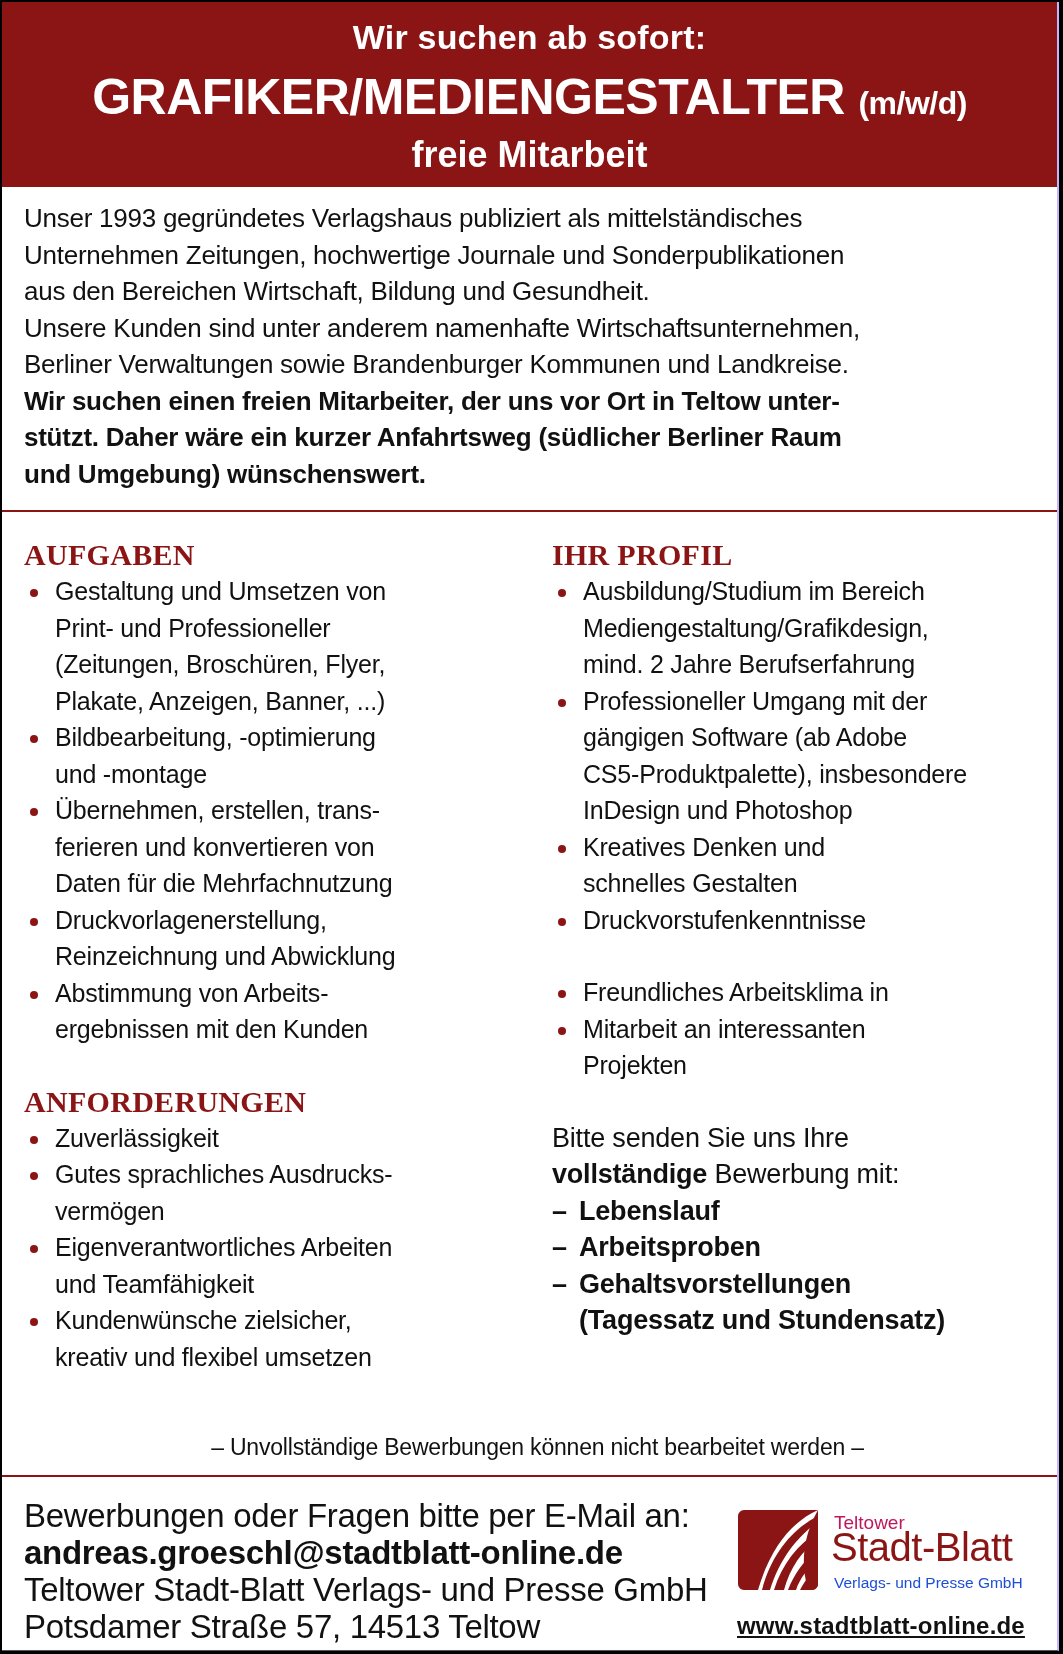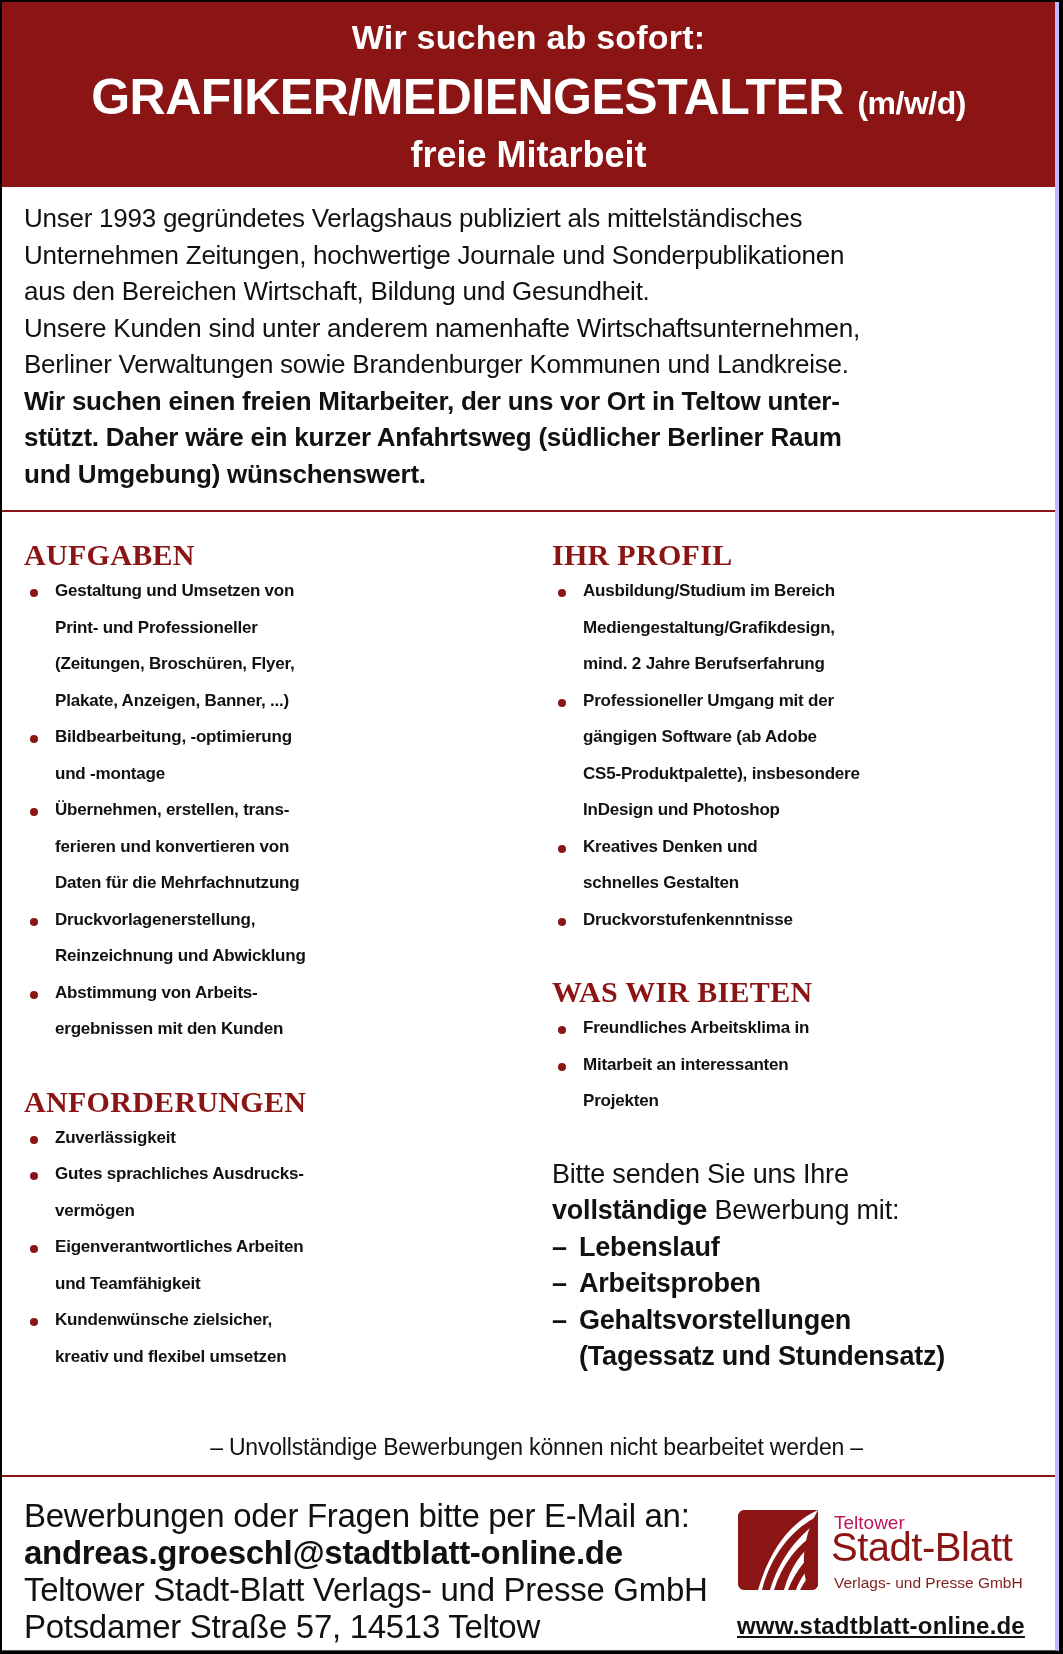--- a/index.html
+++ b/index.html
@@ -4,21 +4,21 @@
   <style>
     html, body { margin: 0; padding: 0; }
     body {
       width: 1063px; height: 1654px; background: #000;
       font-family: "Liberation Sans", "DejaVu Sans", sans-serif;
       color: #111;
       position: relative; overflow: hidden;
     }
     .sheet {
       position: absolute; left: 2px; top: 2px; width: 1057px; height: 1649px;
-      background: #fff; border-right: 4px solid #c4b5fd; border-bottom: 1px solid #555;
+      background: #fff; border-right: 2px solid #c4b5fd; border-bottom: 1px solid #555;
       box-sizing: border-box;
     }
     .header {
       position: absolute; left: 0; top: 0; width: 100%; height: 185px;
       background: #8b1515; color: #fff; text-align: center;
     }
     .h-line1 { position: absolute; top: 16px; left: 0; right: 0; font-size: 34px; font-weight: bold; letter-spacing: 0.2px; }
     .h-line2 { position: absolute; top: 66px; left: 0; right: 0; font-size: 50px; font-weight: bold; letter-spacing: -0.5px; }
     .h-line2 .mwd { font-size: 32px; font-weight: bold; }
     .h-line3 { position: absolute; top: 132px; left: 0; right: 0; font-size: 36px; font-weight: bold; }
@@ -32,21 +32,21 @@
 
     .col { position: absolute; width: 490px; }
     .col-left { left: 22px; top: 535px; }
     .col-right { left: 550px; top: 535px; }
     .section-title {
       color: #8b1515; font-size: 30px; font-weight: bold; line-height: 36px;
       font-family: "Liberation Serif", "DejaVu Serif", serif; letter-spacing: 0.3px;
     }
     ul.bullets { list-style: none; margin: 0; padding: 0; }
     ul.bullets li {
-      position: relative; padding-left: 31px; font-size: 17px; line-height: 36.5px; letter-spacing: -0.2px; font-weight: bold;
+      position: relative; padding-left: 31px; font-size: 25px; line-height: 36.5px; letter-spacing: -0.2px;
     }
     ul.bullets li .dot {
       position: absolute; left: 6px; top: 16px; width: 8px; height: 8px; border-radius: 50%; background: #8b1515;
     }
     .gap { height: 36px; }
     .apply { font-size: 27px; line-height: 36.5px; letter-spacing: -0.2px; }
     .apply .b { font-weight: bold; margin-top: 28px; }
     .apply .dash-item { font-weight: bold; padding-left: 27px; position: relative; }
     .apply .dash-item .dash { position: absolute; left: 0; top: 0; }
 
@@ -55,21 +55,21 @@
     }
     .footer-text {
       position: absolute; left: 22px; top: 1495px; font-size: 33px; line-height: 37px; letter-spacing: -0.3px;
     }
     .footer-text .email { font-weight: bold; }
 
     .logo { position: absolute; left: 736px; top: 1508px; width: 300px; height: 96px; }
     .logo-mark { position: absolute; left: 0; top: 0; width: 80px; height: 80px; }
     .logo-small { position: absolute; left: 96px; top: 2px; color: #be185d; font-size: 19px; }
     .logo-big { position: absolute; left: 93px; top: 15px; color: #8b1515; font-size: 40px; letter-spacing: -0.5px; }
-    .logo-sub { position: absolute; left: 96px; top: 64px; color: #7f1d1d; font-size: 15.5px; }
+    .logo-sub { position: absolute; left: 96px; top: 64px; color: #1d4ed8; font-size: 15.5px; }
     .website { position: absolute; left: 735px; top: 1610px; font-size: 24px; font-weight: bold; letter-spacing: 0.2px; text-decoration: underline; }
   </style>
 </head>
 <body>
 
 <div class="sheet">
 
   <div class="header">
     <div class="h-line1">Wir suchen ab sofort:</div>
     <div class="h-line2">
@@ -169,21 +169,20 @@
           <span class="dot"></span>
           <div>Kreatives Denken und</div>
           <div>schnelles Gestalten</div>
         </li>
         <li>
           <span class="dot"></span>
           <div>Druckvorstufenkenntnisse</div>
         </li>
       </ul>
     <div class="gap"></div>
-    <div class="section-title">WAS WIR BIETEN</div>
     <ul class="bullets">
         <li>
           <span class="dot"></span>
           <div>Freundliches Arbeitsklima in</div>
         </li>
         <li>
           <span class="dot"></span>
           <div>Mitarbeit an interessanten</div>
           <div>Projekten</div>
         </li>

